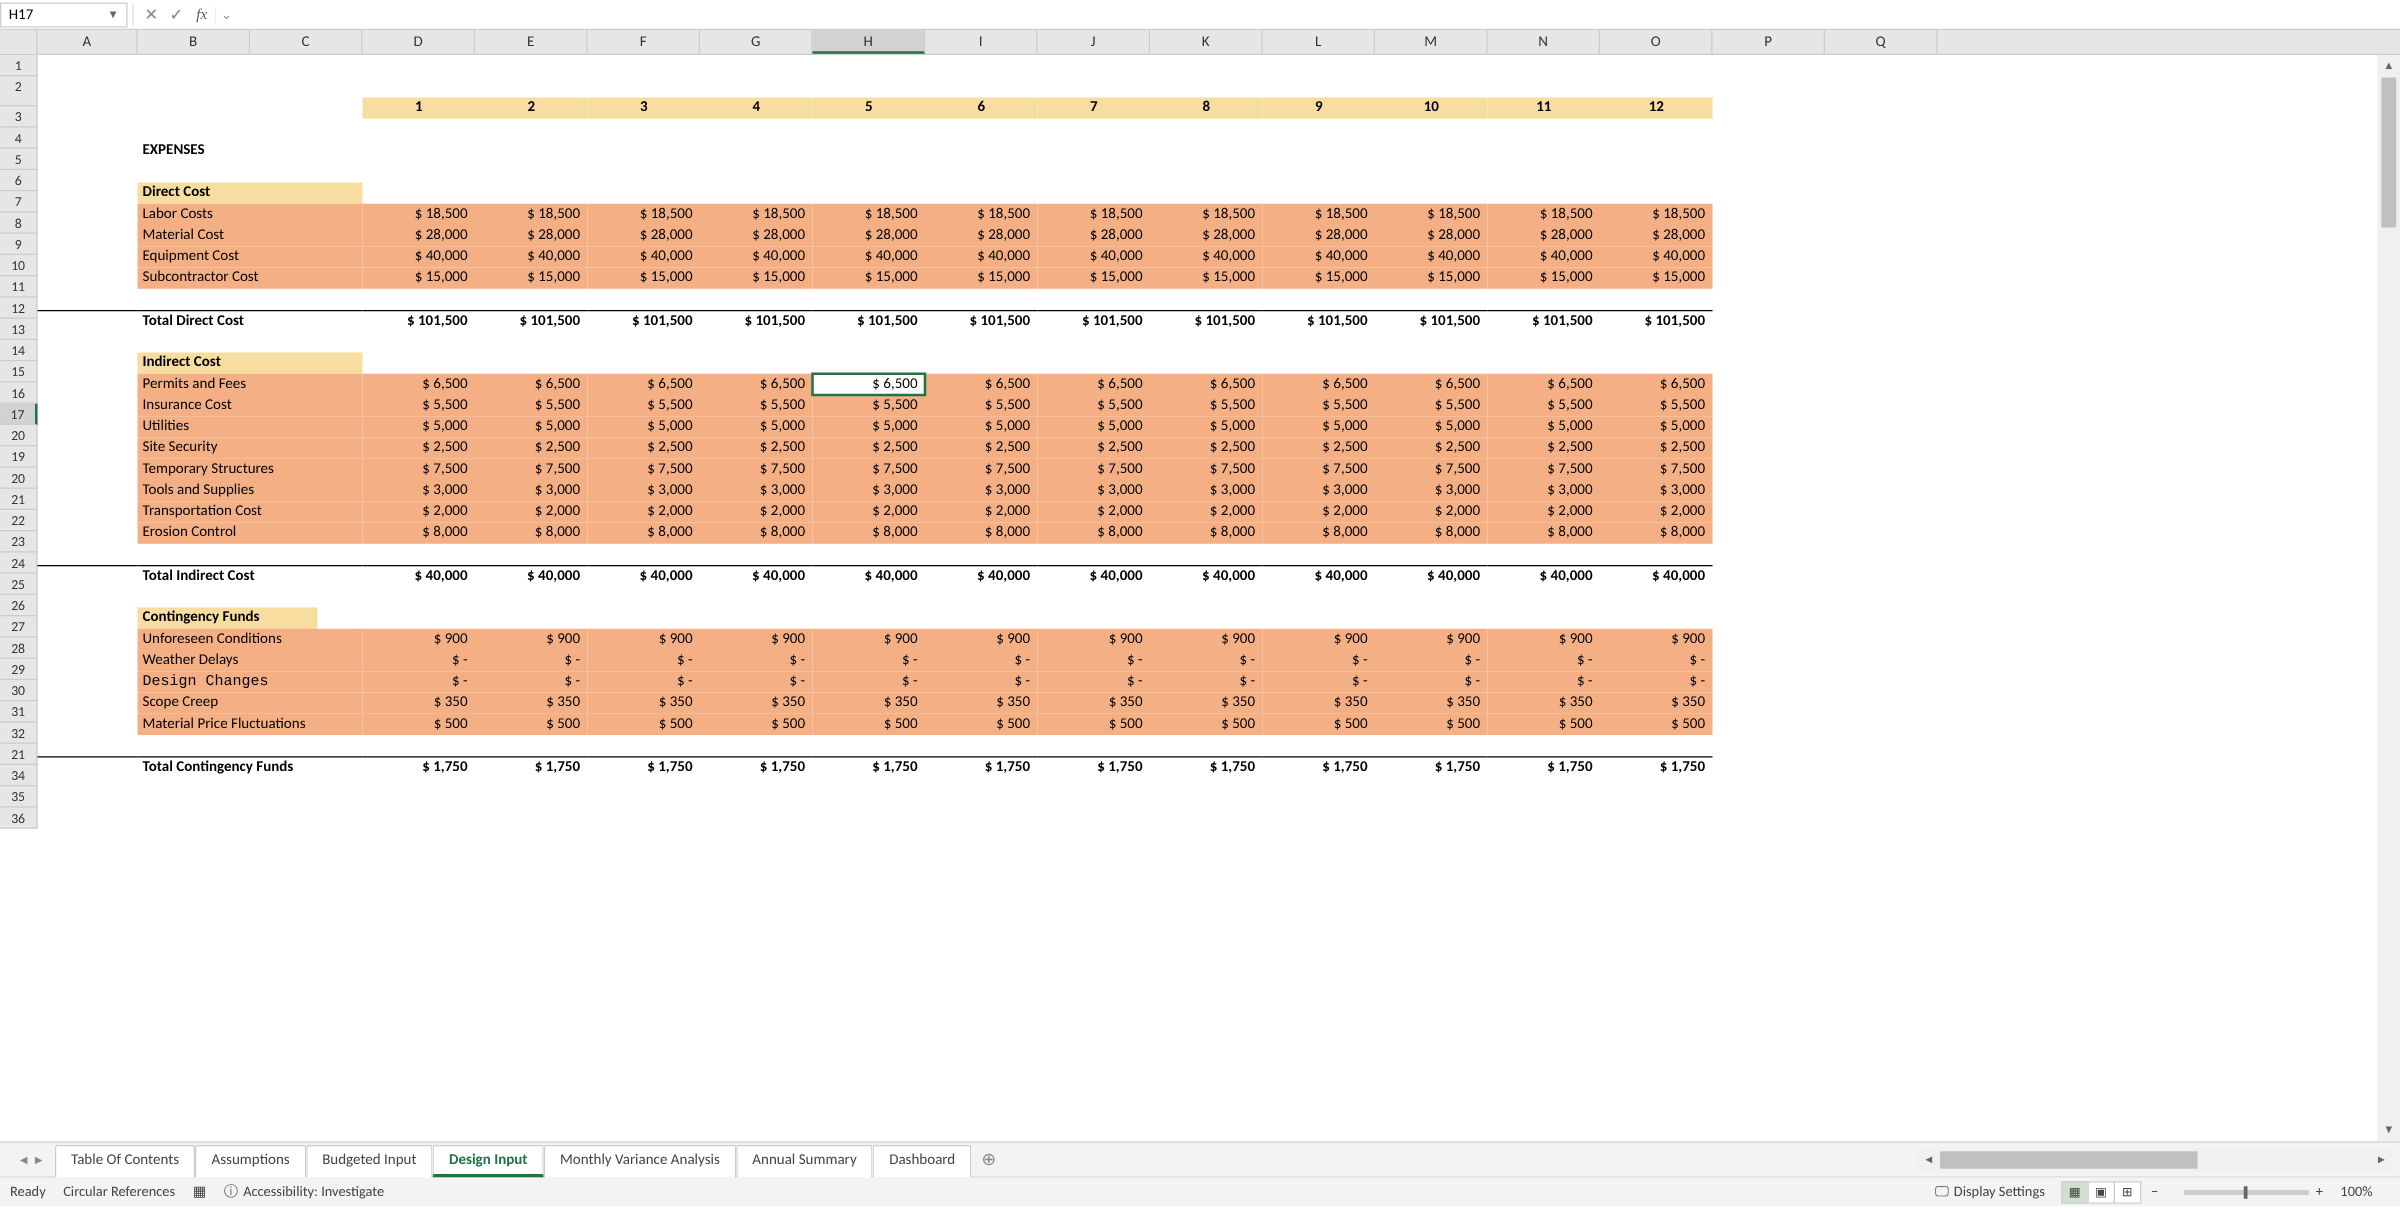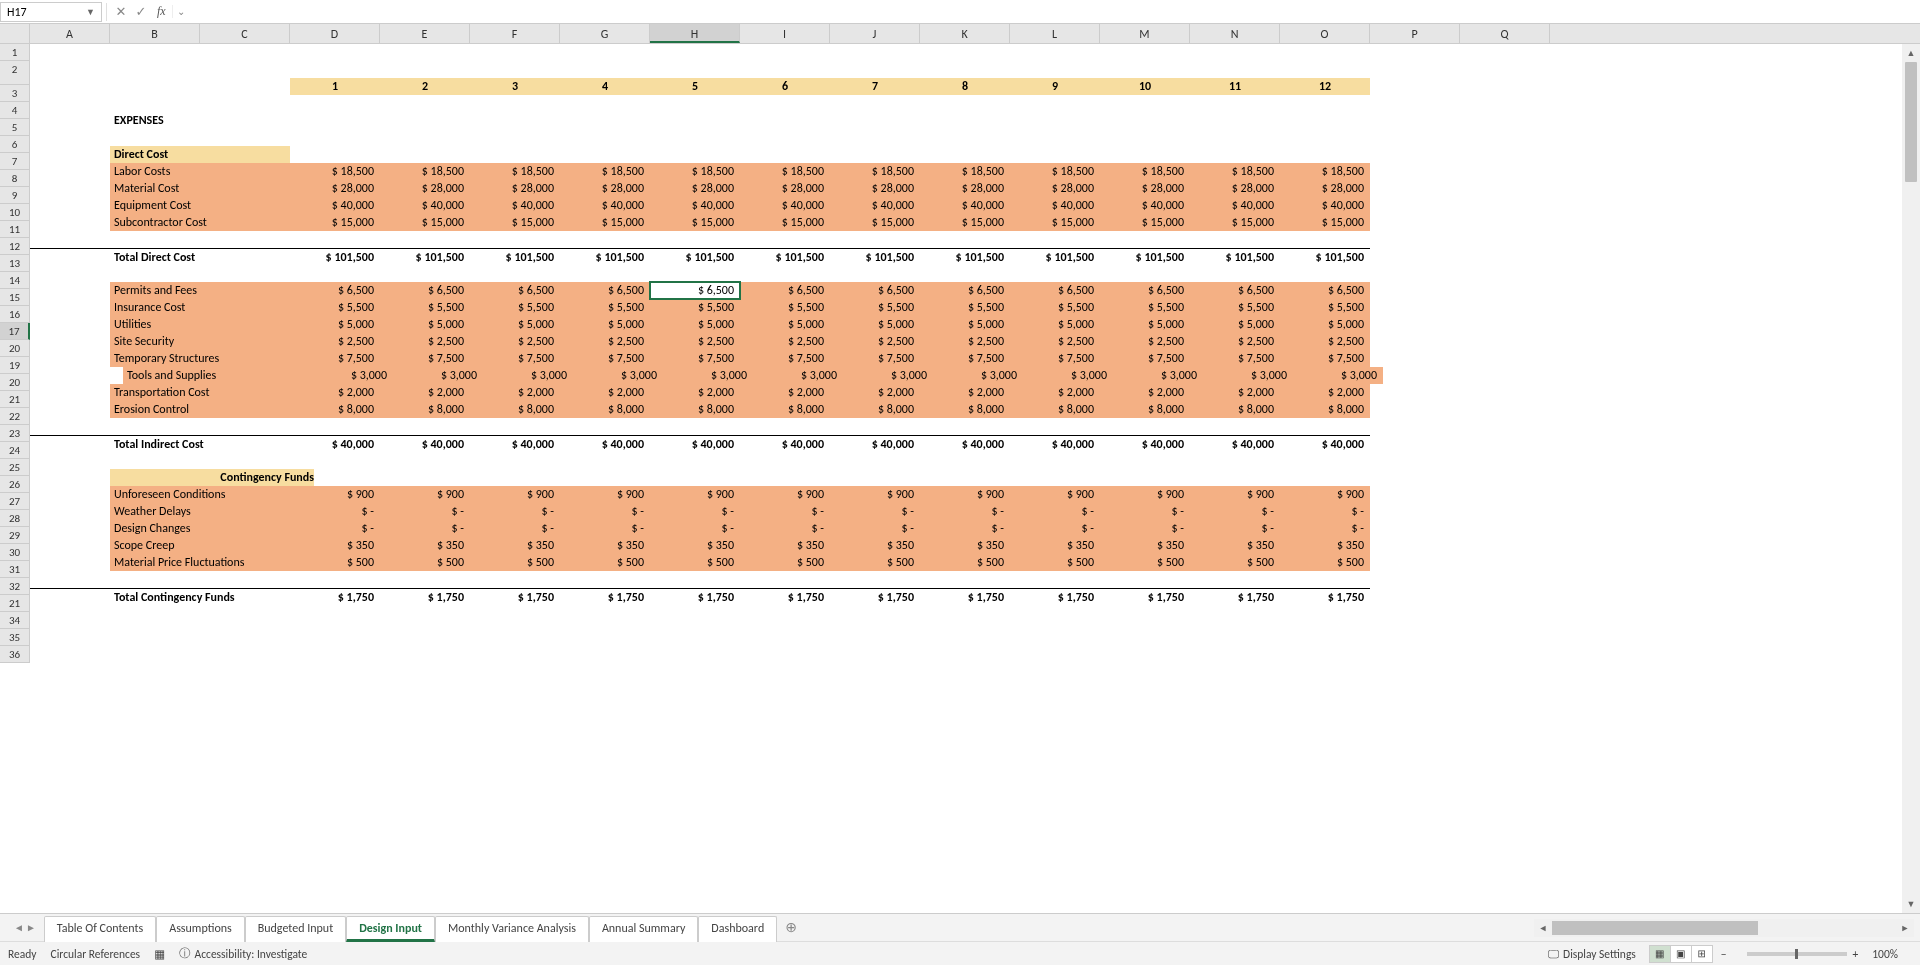--- a/index.html
+++ b/index.html
@@ -254,20 +254,24 @@
         <div class="cell num bold" style="width: 90px;">$   101,500</div>
         <div class="cell num bold" style="width: 90px;">$   101,500</div>
         <div class="cell num bold" style="width: 90px;">$   101,500</div>
         <div class="cell num bold" style="width: 90px;">$   101,500</div>
       </div>
       <div class="row">
         <div class="cell " style="width: 1520px;"></div>
       </div>
       <div class="row">
         <div class="cell " style="width: 80px;"></div>
+        <div class="cell section-header" style="width: 180px;">Indirect Cost</div>
+      </div>
+      <div class="row">
+        <div class="cell " style="width: 80px;"></div>
         <div class="cell label-cell data-orange" style="width: 180px;">Permits and Fees</div>
         <div class="cell data-orange num" style="width: 90px;">$   6,500</div>
         <div class="cell data-orange num" style="width: 90px;">$   6,500</div>
         <div class="cell data-orange num" style="width: 90px;">$   6,500</div>
         <div class="cell data-orange num" style="width: 90px;">$   6,500</div>
         <div class="cell data-orange num selected-cell" style="width: 90px; background: rgb(255, 255, 255);">$   6,500</div>
         <div class="cell data-orange num" style="width: 90px;">$   6,500</div>
         <div class="cell data-orange num" style="width: 90px;">$   6,500</div>
         <div class="cell data-orange num" style="width: 90px;">$   6,500</div>
         <div class="cell data-orange num" style="width: 90px;">$   6,500</div>
@@ -334,21 +338,21 @@
         <div class="cell data-orange num" style="width: 90px;">$   7,500</div>
         <div class="cell data-orange num" style="width: 90px;">$   7,500</div>
         <div class="cell data-orange num" style="width: 90px;">$   7,500</div>
         <div class="cell data-orange num" style="width: 90px;">$   7,500</div>
         <div class="cell data-orange num" style="width: 90px;">$   7,500</div>
         <div class="cell data-orange num" style="width: 90px;">$   7,500</div>
         <div class="cell data-orange num" style="width: 90px;">$   7,500</div>
       </div>
       <div class="row">
         <div class="cell " style="width: 80px;"></div>
-        <div class="cell label-cell data-orange" style="width: 180px; margin-left: 13px;">Tools and Supplies</div>
+        <div class="cell label-cell data-orange" style="width: 180px;">Tools and Supplies</div>
         <div class="cell data-orange num" style="width: 90px;">$   3,000</div>
         <div class="cell data-orange num" style="width: 90px;">$   3,000</div>
         <div class="cell data-orange num" style="width: 90px;">$   3,000</div>
         <div class="cell data-orange num" style="width: 90px;">$   3,000</div>
         <div class="cell data-orange num" style="width: 90px;">$   3,000</div>
         <div class="cell data-orange num" style="width: 90px;">$   3,000</div>
         <div class="cell data-orange num" style="width: 90px;">$   3,000</div>
         <div class="cell data-orange num" style="width: 90px;">$   3,000</div>
         <div class="cell data-orange num" style="width: 90px;">$   3,000</div>
         <div class="cell data-orange num" style="width: 90px;">$   3,000</div>
@@ -404,21 +408,21 @@
         <div class="cell num bold" style="width: 90px;">$   40,000</div>
         <div class="cell num bold" style="width: 90px;">$   40,000</div>
         <div class="cell num bold" style="width: 90px;">$   40,000</div>
         <div class="cell num bold" style="width: 90px;">$   40,000</div>
       </div>
       <div class="row">
         <div class="cell " style="width: 1520px;"></div>
       </div>
       <div class="row">
         <div class="cell " style="width: 80px;"></div>
-        <div class="cell section-header" style="width: 204px; text-align: right;">Contingency Funds</div>
+        <div class="cell section-header" style="width: 144px;">Contingency Funds</div>
       </div>
       <div class="row">
         <div class="cell " style="width: 80px;"></div>
         <div class="cell label-cell data-orange" style="width: 180px;">Unforeseen Conditions</div>
         <div class="cell data-orange num" style="width: 90px;">$   900</div>
         <div class="cell data-orange num" style="width: 90px;">$   900</div>
         <div class="cell data-orange num" style="width: 90px;">$   900</div>
         <div class="cell data-orange num" style="width: 90px;">$   900</div>
         <div class="cell data-orange num" style="width: 90px;">$   900</div>
         <div class="cell data-orange num" style="width: 90px;">$   900</div>
@@ -440,21 +444,21 @@
         <div class="cell data-orange num" style="width: 90px;">$   -</div>
         <div class="cell data-orange num" style="width: 90px;">$   -</div>
         <div class="cell data-orange num" style="width: 90px;">$   -</div>
         <div class="cell data-orange num" style="width: 90px;">$   -</div>
         <div class="cell data-orange num" style="width: 90px;">$   -</div>
         <div class="cell data-orange num" style="width: 90px;">$   -</div>
         <div class="cell data-orange num" style="width: 90px;">$   -</div>
       </div>
       <div class="row">
         <div class="cell " style="width: 80px;"></div>
-        <div class="cell label-cell data-orange" style="width: 180px;">Design Changes</div>
+        <div class="cell label-cell data-orange" style="width: 180px; font-family: Liberation Mono, monospace;">Design Changes</div>
         <div class="cell data-orange num" style="width: 90px;">$   -</div>
         <div class="cell data-orange num" style="width: 90px;">$   -</div>
         <div class="cell data-orange num" style="width: 90px;">$   -</div>
         <div class="cell data-orange num" style="width: 90px;">$   -</div>
         <div class="cell data-orange num" style="width: 90px;">$   -</div>
         <div class="cell data-orange num" style="width: 90px;">$   -</div>
         <div class="cell data-orange num" style="width: 90px;">$   -</div>
         <div class="cell data-orange num" style="width: 90px;">$   -</div>
         <div class="cell data-orange num" style="width: 90px;">$   -</div>
         <div class="cell data-orange num" style="width: 90px;">$   -</div>

